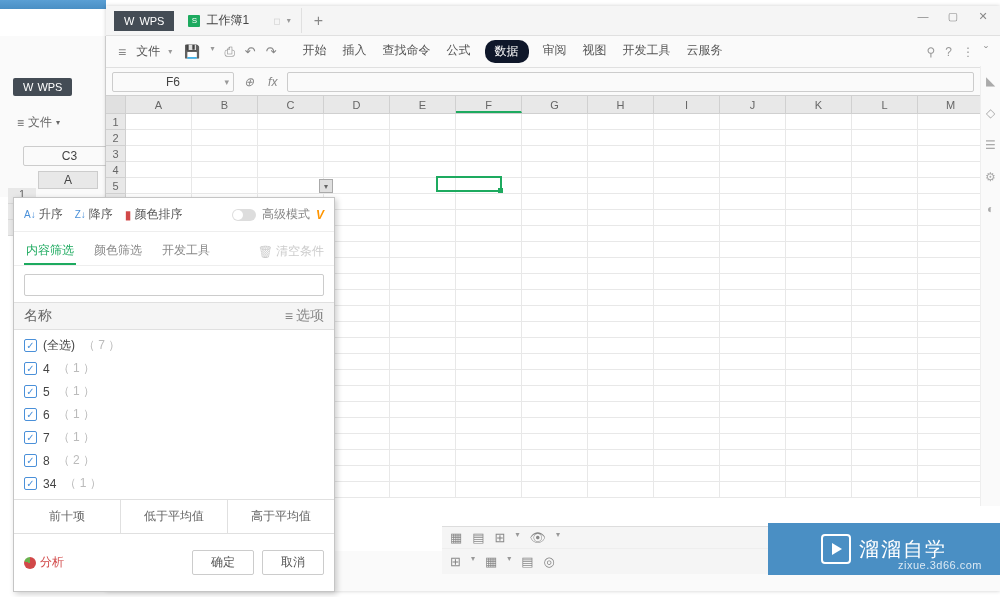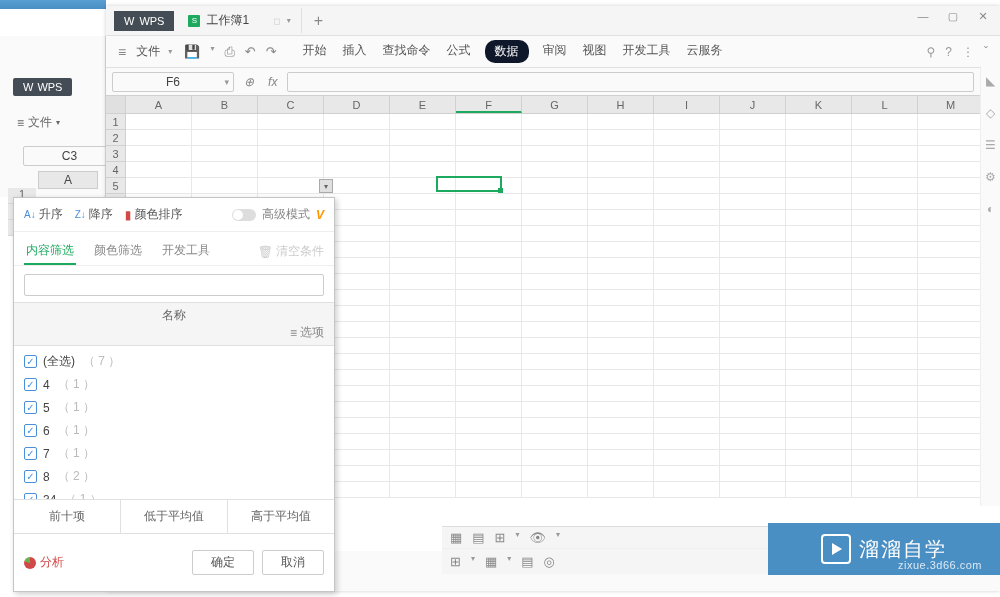--- a/index.html
+++ b/index.html
@@ -69,21 +69,21 @@
     .toggle-sw::after { content:''; position:absolute; left:1px; top:1px; width:10px; height:10px; background:#fff; border-radius:50%; }
     .v-badge { color: #ff9500; font-weight: bold; font-style: italic; }
     
     .filter-tabs { display: flex; padding: 6px 10px 0; gap: 16px; border-bottom: 1px solid #eee; }
     .filter-tab { padding: 4px 2px; font-size: 12px; color: #888; }
     .filter-tab.active { color: #1daa5f; border-bottom: 2px solid #1daa5f; }
     .clear-cond { margin-left: auto; color: #ccc; display: flex; align-items: center; gap: 3px; }
     
     .filter-search { margin: 8px 10px 6px; border: 1px solid #ccc; border-radius: 2px; height: 22px; }
     
-    .name-header { display: flex; padding: 4px 10px; background: #f5f5f5; border-top: 1px solid #e0e0e0; border-bottom: 1px solid #e0e0e0; font-size: 12px; color: #666; align-items: center; flex-direction: column; }
+    .name-header { display: flex; padding: 4px 10px; background: #f5f5f5; border-top: 1px solid #e0e0e0; border-bottom: 1px solid #e0e0e0; font-size: 14px; color: #666; align-items: center; }
     .options-link { margin-left: auto; color: #888; display:flex; align-items:center; gap:3px;}
     
     .filter-list { flex: 1; padding: 4px 10px; overflow: auto; }
     .filter-item { display: flex; align-items: center; padding: 3px 0; gap: 6px; font-size: 12px; }
     .chk { width: 13px; height: 13px; border: 1px solid #4a90d9; border-radius: 2px; display: flex; align-items: center; justify-content: center; color: #4a90d9; font-size: 10px; }
     .filter-count { color: #bbb; margin-left: 2px; }
     
     .filter-stats { display: flex; border-top: 1px solid #e0e0e0; }
     .stat-btn { flex: 1; text-align: center; padding: 8px 0; font-size: 12px; color: #666; border-right: 1px solid #e0e0e0; }
     .stat-btn:last-child { border-right: none; }

